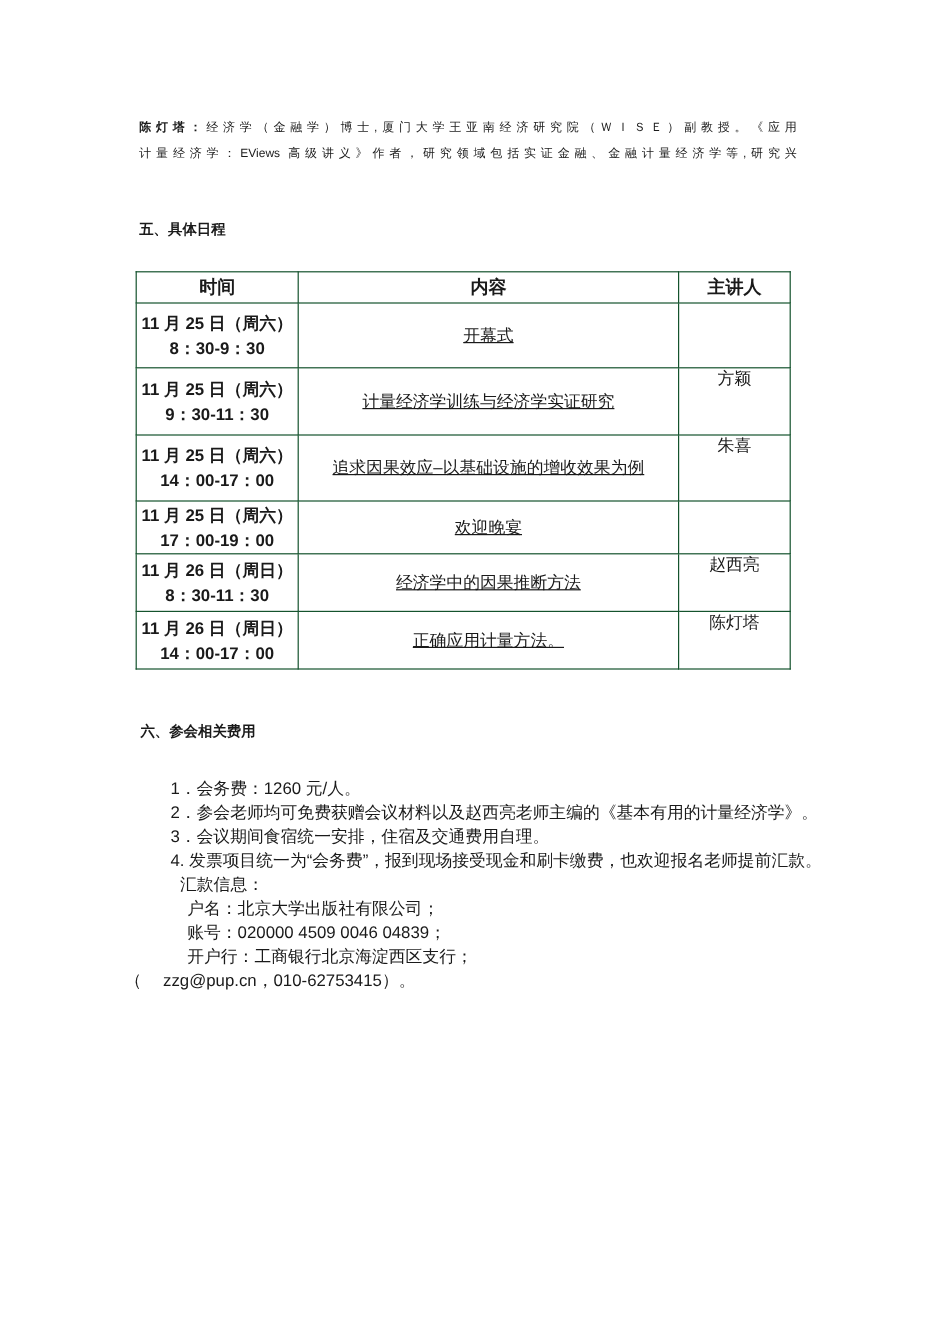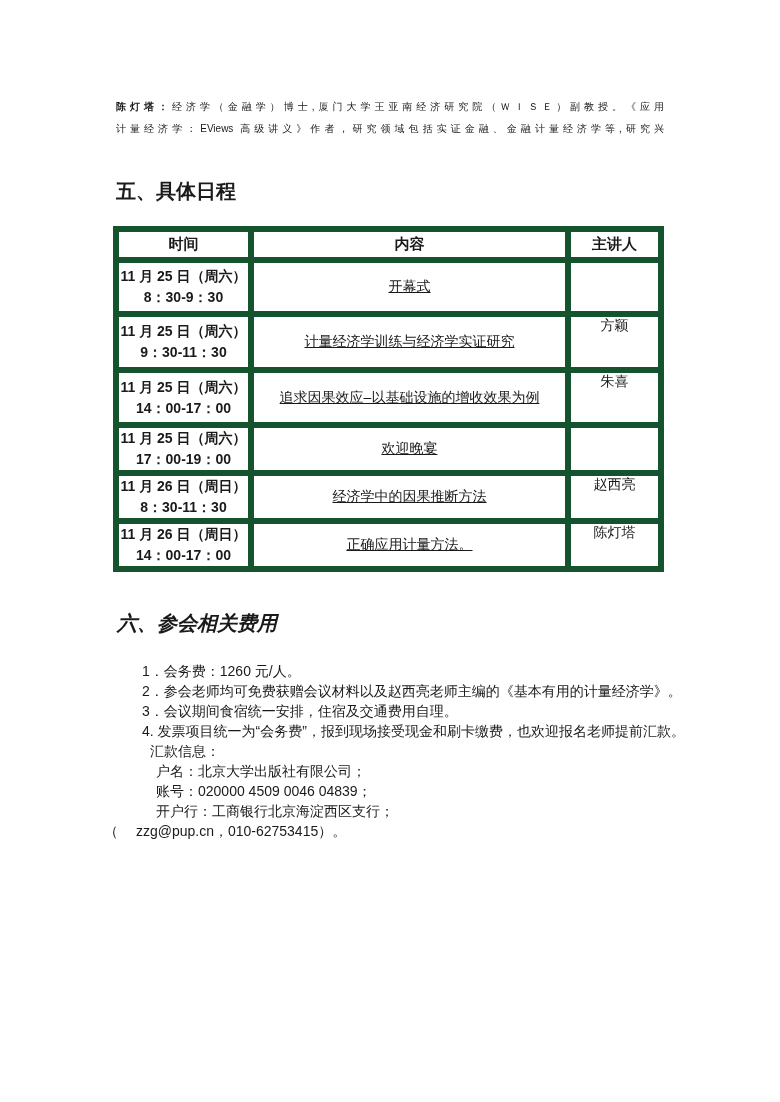--- a/index.html
+++ b/index.html
@@ -14,34 +14,34 @@
   .bold { font-weight:bold; }
 
   
   .bio { margin:96px 0 0 116px; width:548px; font-size:10px; }
   .bio-line { height:22px; line-height:22px; white-space:nowrap; }
   .bio-line.just { text-align:justify; text-align-last:justify; }
 
   
   .section-heading {
     margin:41px 0 0 116px;
-    font-size:20px; font-weight:bold;
+    font-size:12px; font-weight:bold;
     height:20px; line-height:20px;
   }
-  .section-heading.fees-h { margin-left:117px;font-style:italic; }
+  .section-heading.fees-h { margin-left:117px; }
 
   
   table.schedule {
     border-collapse:collapse;
     margin:25px 0 0 113px;
     width:545px;
     table-layout:fixed;
   }
   table.schedule th, table.schedule td {
-    border:6px solid #14532d;
+    border:1px solid #14532d;
     text-align:center;
     padding:0;
     overflow:hidden;
   }
   table.schedule thead th { height:25px; font-size:15px; font-weight:bold; }
   table.schedule td { font-size:14px; }
   td.cell-time { font-weight:bold; }
   td.cell-time .tline { line-height:21px; white-space:nowrap; }
   td.cell-content { font-weight:normal;text-decoration:underline; }
   td.cell-speaker { font-weight:normal; vertical-align:top; padding-top:9px; }

